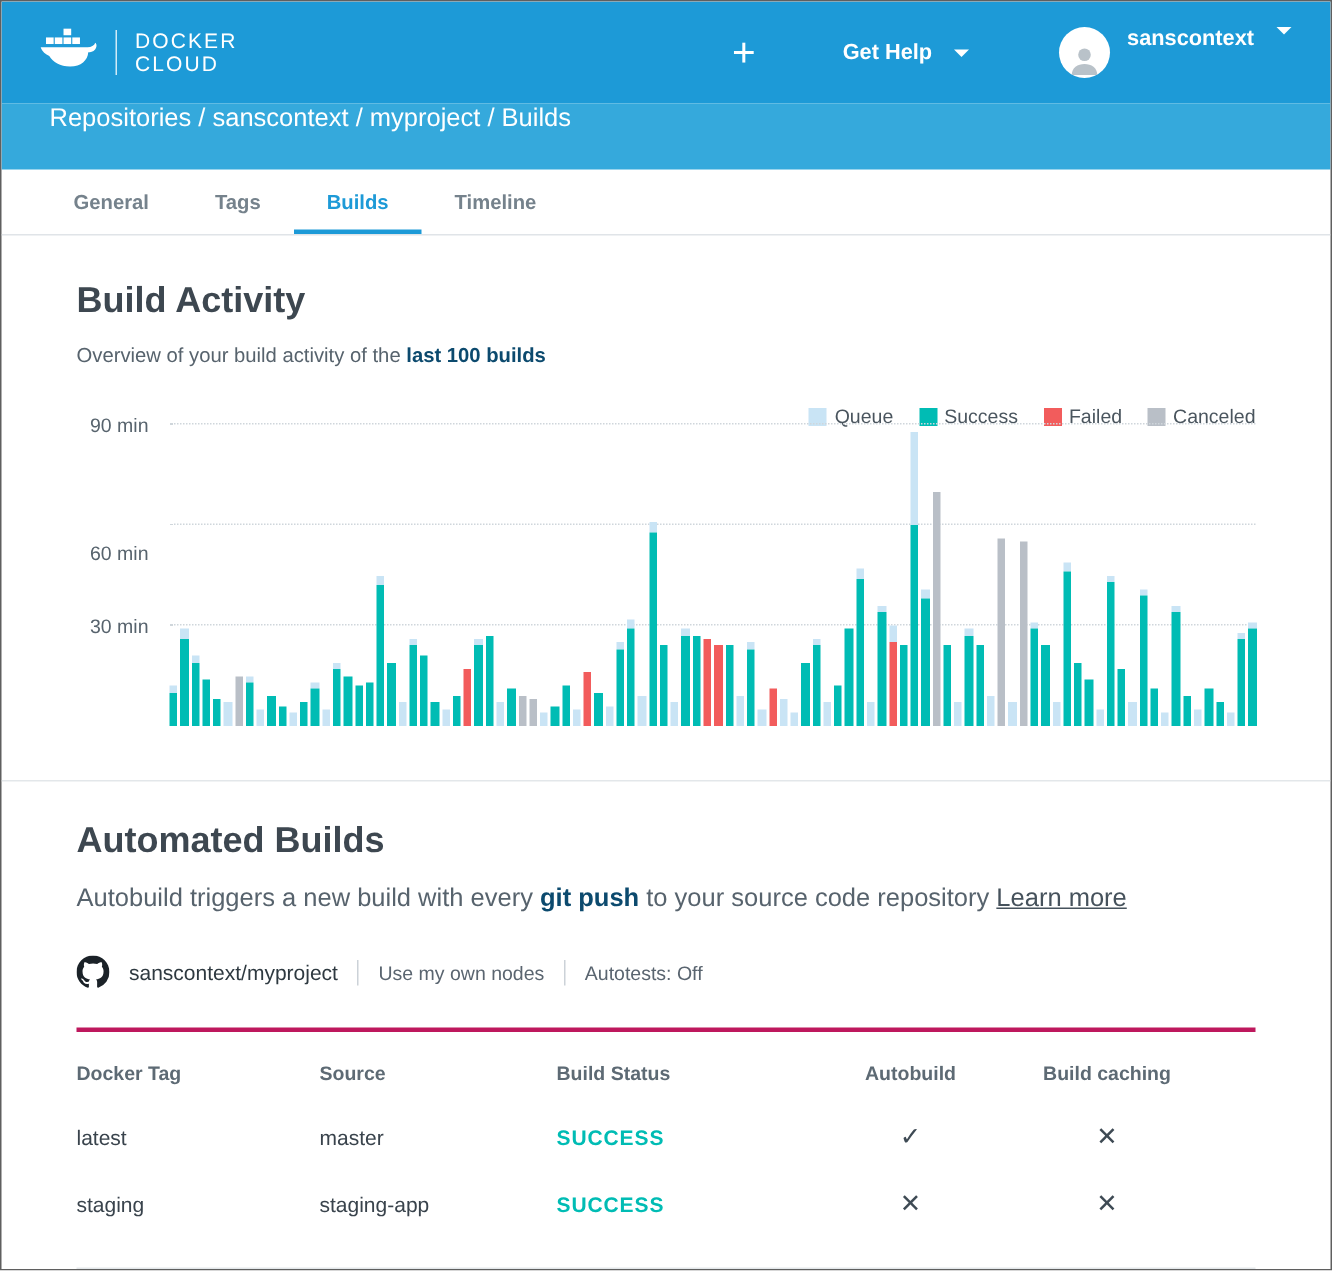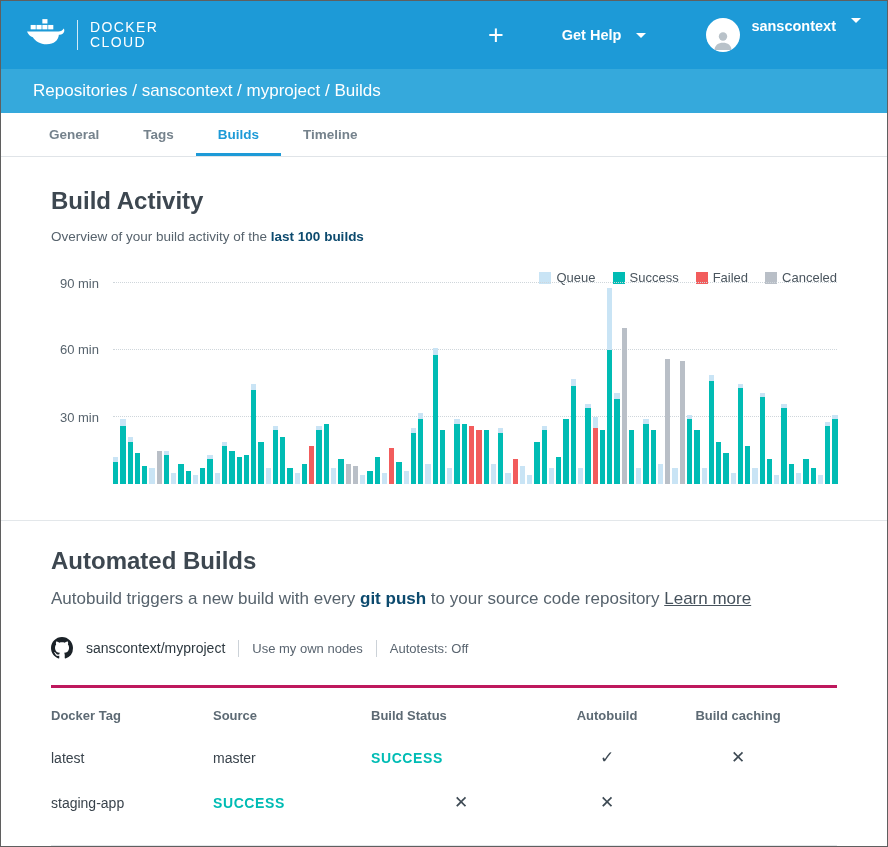--- a/index.html
+++ b/index.html
@@ -12,21 +12,21 @@
   .brand-divider { width: 1px; height: 30px; background: rgba(255,255,255,.8); }
   .brand-text { font-size: 14px; letter-spacing: 1.4px; line-height: 15px; font-weight: 400; }
   .plus { font-size: 27px; font-weight: 300; margin-right: 58px; line-height: 1; cursor: pointer; }
   .gethelp { display: flex; align-items: center; gap: 15px; font-weight: 700; font-size: 14.5px; margin-right: 60px; cursor: pointer; }
   .userchip { display: flex; align-items: flex-start; gap: 11px; cursor: pointer; }
   .avatar { width: 34px; height: 34px; border-radius: 50%; background: #fff; display: flex; align-items: flex-end; justify-content: center; overflow: hidden; }
   .username { font-weight: 700; font-size: 14.5px; margin-right: 4px; }
   .caret { width: 0; height: 0; border-left: 5px solid transparent; border-right: 5px solid transparent; border-top: 5.5px solid #fff; }
 
   
-  .breadcrumb { height: 44px; background: #35a9dc; color: #fff; display: flex; align-items: center; padding: 0 32px; font-size: 17px; cursor: pointer; }
+  .breadcrumb { height: 44px; background: #35a9dc; color: #fff; display: flex; padding: 0 32px; font-size: 17px; cursor: pointer; }
 
   
   .tabs { display: flex; padding-left: 26px; border-bottom: 1px solid #e0e4e8; }
   .tab { padding: 14px 22px 11px; font-size: 13.5px; font-weight: 700; color: #75828c; border-bottom: 3px solid transparent; cursor: pointer; }
   .tab.active { color: #1d9ad7; border-bottom-color: #1d9ad7; }
 
   
   .section { padding: 30px 50px 0; }
   .section-title { font-size: 24px; font-weight: 700; color: #3d4750; }
   .subtitle { margin-top: 14px; font-size: 13.5px; color: #57636d; }
@@ -140,21 +140,21 @@
             <span>Failed</span>
           </span>
           <span class="legend-item">
             <span class="swatch" style="background: rgb(185, 191, 199);"></span>
             <span>Canceled</span>
           </span>
         </div>
       <div class="chart">
         <div class="y-axis">
             <div class="ylabel" style="bottom: 58.9474px;">30 min</div>
-            <div class="ylabel" style="bottom: 127px;">60 min</div>
+            <div class="ylabel" style="bottom: 108px;">60 min</div>
             <div class="ylabel" style="bottom: 192.842px;">90 min</div>
           </div>
         <div class="plot">
           <div class="bars">
               <div class="bar">
                 <div style="height: 4.46316px; background: rgb(201, 228, 245);"></div>
                 <div style="height: 22.3158px; background: rgb(0, 188, 180);"></div>
               </div>
               <div class="bar">
                 <div style="height: 6.69474px; background: rgb(201, 228, 245);"></div>
@@ -514,20 +514,21 @@
       <div class="th">Build Status</div>
       <div class="th center">Autobuild</div>
       <div class="th center">Build caching</div>
 
       <div class="td">latest</div>
       <div class="td">master</div>
       <div class="td status">SUCCESS</div>
       <div class="td icon-cell center">✓</div>
       <div class="td icon-cell center">✕</div>
 
+      <div class="td">staging</div>
       <div class="td">staging-app</div>
       <div class="td status">SUCCESS</div>
       <div class="td icon-cell center">✕</div>
       <div class="td icon-cell center">✕</div>
     </div>
 
     <div class="bottom-divider"></div>
   </div>
 
 </div>

